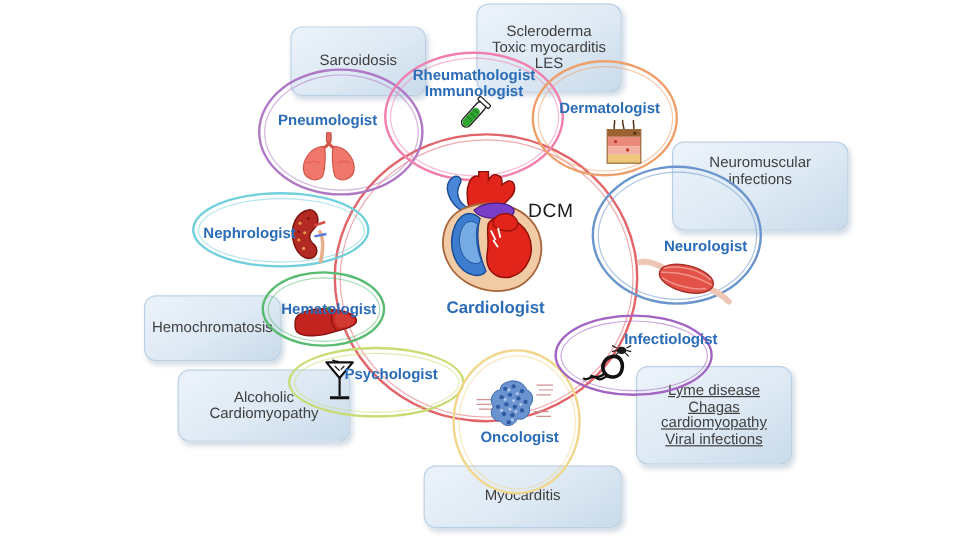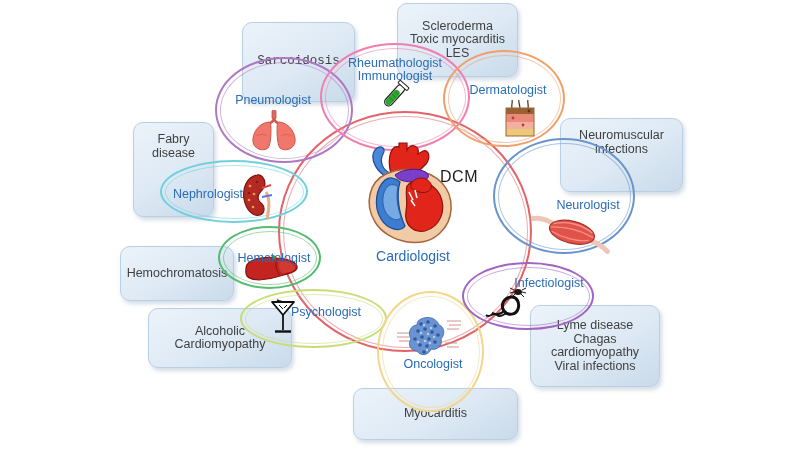--- a/index.html
+++ b/index.html
@@ -26,37 +26,37 @@
     position:absolute; box-sizing:border-box; border-radius:50%;
     border:2px solid var(--ring); z-index:2;
   }
   .ring::after {
     content:""; position:absolute; inset:2.5px; border-radius:50%;
     border:1.5px solid var(--ring); opacity:.55;
   }
   
   .slabel {
     position:absolute; z-index:4; color:var(--labelblue);
-    font-weight:400; font-size:12.5px; line-height:13px; text-align:center;
+    font-weight:700; font-size:12.5px; line-height:13px; text-align:center;
   }
   .slabel.big { font-size:14px; line-height:15px; }
   .dcm {
     position:absolute; z-index:4; color:var(--dcmtext);
     font-weight:400; font-size:16px; text-align:right; letter-spacing:.5px;
   }
   .icon { position:absolute; z-index:3; }
 
   
-  .b-sarcoidosis     { left:242px; top:22px;  width:113px; height:80px;font-family:Liberation Mono, monospace; }
+  .b-sarcoidosis     { left:242px; top:22px;  width:113px; height:58px; }
   .b-scleroderma     { left:397px; top:3px;   width:121px; height:74px; }
   .b-fabry           { left:133px; top:122px; width:81px;  height:95px; }
-  .b-neuromuscular   { left:560px; top:118px; width:123px; height:74px; }
+  .b-neuromuscular   { left:560px; top:118px; width:147px; height:74px; }
   .b-hemochromatosis { left:120px; top:246px; width:114px; height:55px; }
   .b-alcoholic       { left:148px; top:308px; width:144px; height:60px; }
-  .b-lyme            { left:530px; top:305px; width:130px; height:82px; }
+  .b-lyme            { left:530px; top:305px; width:130px; height:82px;text-decoration:underline; }
   .b-chemo           { left:353px; top:388px; width:165px; height:52px; }
 
   
   .r-cardio   { left:278px; top:111px; width:254px; height:241px; }
   .r-pneumo   { left:215px; top:57px;  width:138px; height:106px; }
   .r-rheuma   { left:320px; top:43px;  width:150px; height:108px; }
   .r-derma    { left:443px; top:50px;  width:122px; height:97px;  }
   .r-neuro    { left:493px; top:138px; width:142px; height:116px; }
   .r-nephro   { left:160px; top:160px; width:148px; height:63px;  }
   .r-hema     { left:218px; top:226px; width:103px; height:63px;  }
@@ -66,21 +66,21 @@
 
   
   .l-pneumo   { left:213px; top:94px;  width:120px; }
   .l-rheuma   { left:334px; top:57px;  width:122px; }
   .l-derma    { left:448px; top:84px;  width:120px; }
   .l-neuro    { left:528px; top:199px; width:120px; }
   .l-nephro   { left:148px; top:188px; width:120px; }
   .l-hema     { left:214px; top:240px; width:120px;margin-top:12px; }
   .l-internist{ left:266px; top:306px; width:120px; }
   .l-onco     { left:373px; top:358px; width:120px; }
-  .l-infectio { left:489px; top:277px; width:120px; }
+  .l-infectio { left:499px; top:277px; width:120px; }
   .l-cardio   { left:353px; top:249px; width:120px; }
   .l-dcm      { left:424px; top:168px; width:54px;  }
 
   
   .i-lungs   { left:250px; top:110px; width:48px; height:42px; }
   .i-tube    { left:377px; top:80px;  width:34px; height:32px; }
   .i-skin    { left:503px; top:99px;  width:34px; height:38px; }
   .i-kidney  { left:240px; top:172px; width:36px; height:48px; }
   .i-muscle  { left:528px; top:208px; width:86px; height:48px; }
   .i-liver   { left:242px; top:255px; width:60px; height:30px; }
@@ -94,24 +94,20 @@
 
 <div class="stage" style="--labelblue: #2a6cb8; --condtext: #3f3f3f; --dcmtext: #1b1b1b; --boxtop: #ecf3fa; --boxbot: #c9daea; --boxborder: #b9cfe3; background: rgb(255, 255, 255);">
 
   <div class="cbox b-sarcoidosis">
     <div>Sarcoidosis</div>
   </div>
   <div class="cbox b-scleroderma">
     <div>Scleroderma</div>
     <div>Toxic myocarditis</div>
     <div>LES</div>
-  </div>
-  <div class="cbox toppad b-fabry">
-    <div>Fabry</div>
-    <div>disease</div>
   </div>
   <div class="cbox toppad b-neuromuscular">
     <div>Neuromuscular</div>
     <div>infections</div>
   </div>
   <div class="cbox b-hemochromatosis">
     <div>Hemochromatosis</div>
   </div>
   <div class="cbox b-alcoholic">
     <div>Alcoholic</div>

